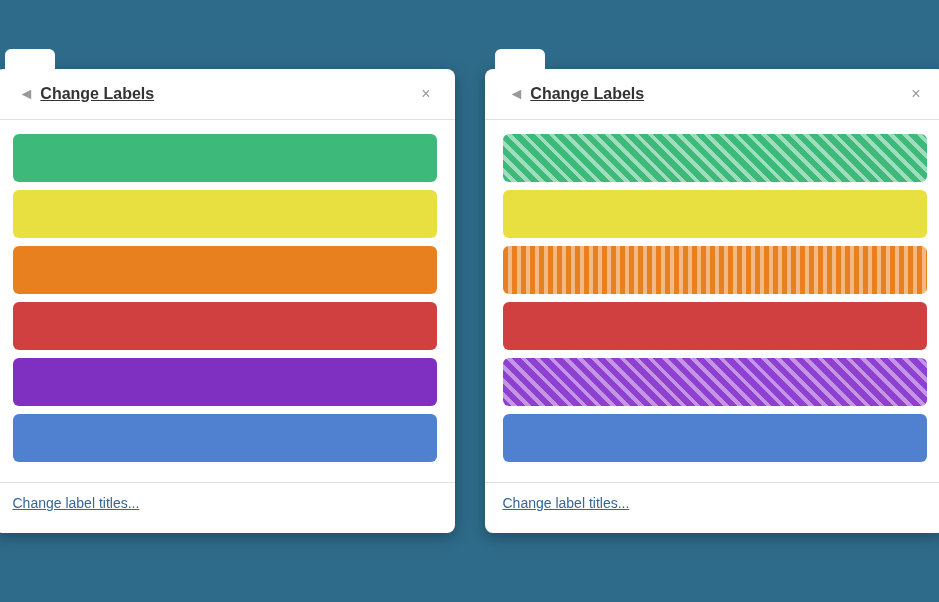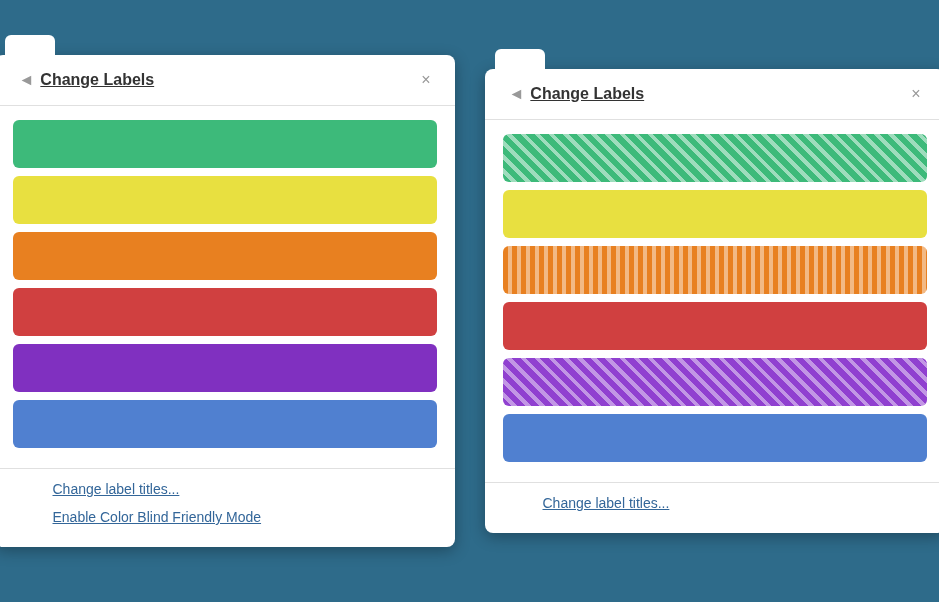--- a/index.html
+++ b/index.html
@@ -140,21 +140,20 @@
 
     .footer-link {
       color: #336699;
       text-decoration: underline;
       cursor: pointer;
       font-size: 14px;
       background: none;
       border: none;
       text-align: left;
       padding: 2px 0;
-      margin-left: 40px;
     }
   </style>
 </head>
 <body>
 
 <div class="panel-wrapper">
   <div class="panel-tab"></div>
   <div class="panel">
     <div class="panel-header">
       <button class="header-btn">◄</button>
@@ -164,21 +163,20 @@
     <div class="labels-container">
       <button class="label-bar green"></button>
       <button class="label-bar yellow"></button>
       <button class="label-bar orange"></button>
       <button class="label-bar red"></button>
       <button class="label-bar purple"></button>
       <button class="label-bar blue"></button>
     </div>
     <div class="panel-footer">
       <button class="footer-link">Change label titles...</button>
-      <button class="footer-link">Enable Color Blind Friendly Mode</button>
     </div>
   </div>
 </div>
 
 <div class="panel-wrapper">
   <div class="panel-tab"></div>
   <div class="panel">
     <div class="panel-header">
       <button class="header-btn">◄</button>
       <span class="panel-title">Change Labels</span>

